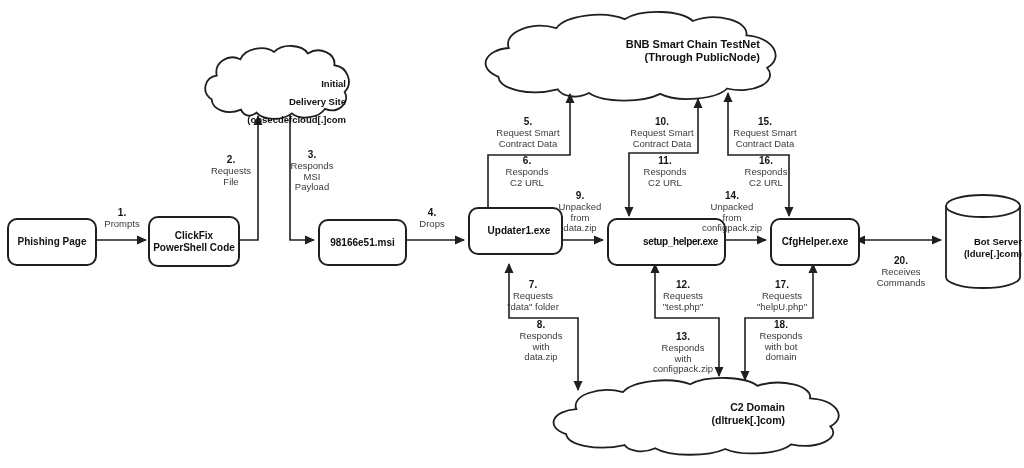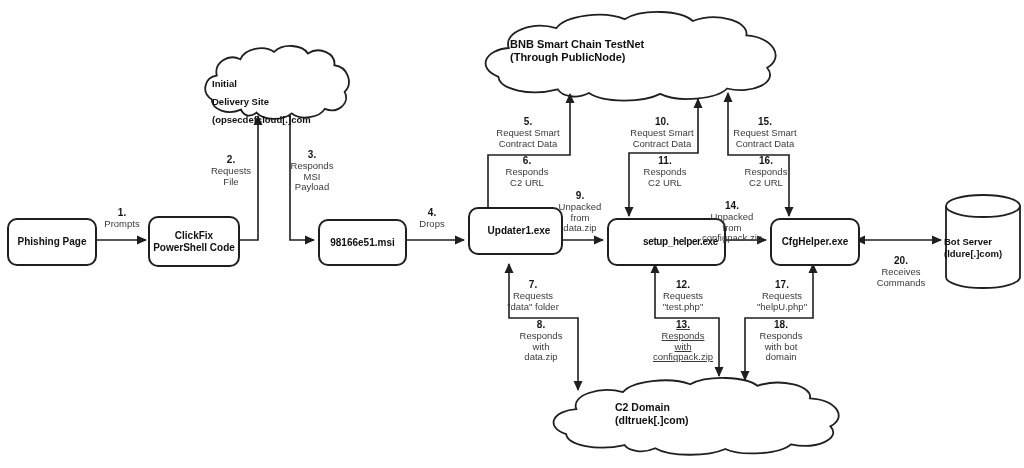--- a/index.html
+++ b/index.html
@@ -14,21 +14,21 @@
         white-space:pre-line;z-index:2;}
   .tight{letter-spacing:-0.4px;padding-left:28px;}
   .n-phishing{left:7px;top:218px;width:86px;height:44px;}
   .n-clickfix{left:148px;top:216px;width:88px;height:47px;}
   .n-msi{left:318px;top:219px;width:85px;height:43px;}
   .n-updater{left:468px;top:207px;width:84px;height:44px;padding-left:7px;}
   .n-setup{left:607px;top:218px;width:87px;height:44px;}
   .n-cfg{left:770px;top:218px;width:86px;height:44px;}
 
   
-  .shape-label{position:absolute;text-align:left;font-weight:bold;color:#101010;
+  .shape-label{position:absolute;text-align:right;font-weight:bold;color:#101010;
                white-space:pre-line;z-index:2;}
   .cl-initial{left:212px;top:75px;width:134px;font-size:9.5px;line-height:18px;}
   .cl-bnb{left:510px;top:38px;width:250px;font-size:11px;line-height:13px;}
   .cl-c2{left:615px;top:401px;width:170px;font-size:10.5px;line-height:12.5px;}
   .cl-bot{left:944px;top:236px;width:78px;font-size:9.5px;line-height:11.5px;}
 
   
   .steplbl{position:absolute;text-align:center;font-size:9.5px;line-height:10.8px;
            color:#3a3a3a;z-index:3;}
   .steplbl .step-num{display:block;font-weight:bold;color:#141414;font-size:10px;}
@@ -38,22 +38,22 @@
   .st3{left:284px;top:150px;width:56px;}
   .st4{left:404px;top:208px;width:56px;}
   .st5{left:491px;top:117px;width:74px;}
   .st6{left:492px;top:156px;width:70px;}
   .st7{left:496px;top:280px;width:74px;}
   .st8{left:506px;top:320px;width:70px;}
   .st9{left:545px;top:191px;width:70px;}
   .st10{left:625px;top:117px;width:74px;}
   .st11{left:630px;top:156px;width:70px;}
   .st12{left:646px;top:280px;width:74px;}
-  .st13{left:645px;top:320px;width:76px;text-decoration:underline;}
-  .st14{left:693px;top:201px;width:78px;}
+  .st13{left:645px;top:332px;width:76px;}
+  .st14{left:693px;top:191px;width:78px;}
   .st15{left:728px;top:117px;width:74px;}
   .st16{left:731px;top:156px;width:70px;}
   .st17{left:745px;top:280px;width:74px;}
   .st18{left:745px;top:320px;width:72px;}
   .st19{left:862px;top:193px;width:78px;}
   .st20{left:862px;top:256px;width:78px;text-align:center;}
 </style>
 </head>
 <body>
 

